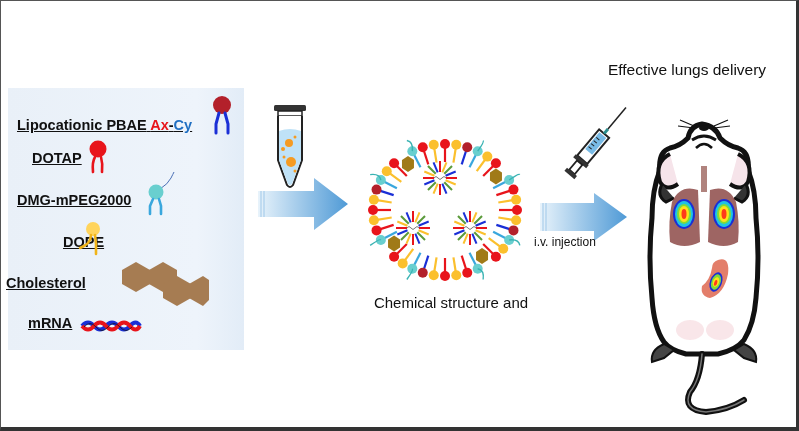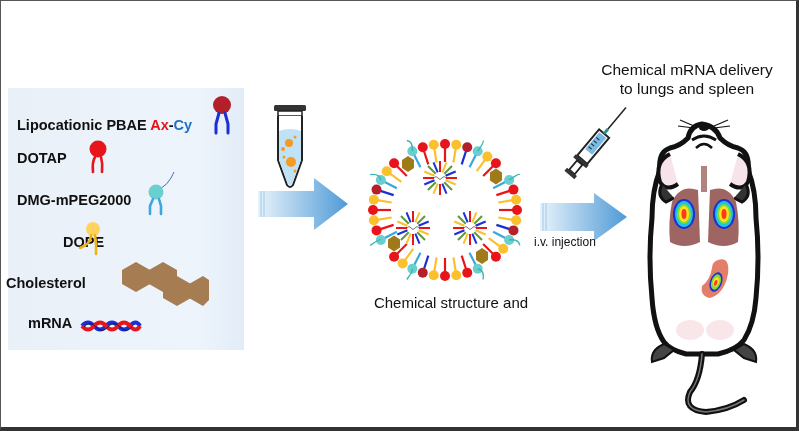--- a/index.html
+++ b/index.html
@@ -1,19 +1,19 @@
 <!DOCTYPE html>
 <html><head>
 <meta charset="utf-8">
 <style>
   html,body{margin:0;padding:0;background:#fff;}
   body{width:799px;height:431px;position:relative;overflow:hidden;font-family:"Liberation Sans",sans-serif;}
   .frame{position:absolute;left:0;top:0;width:795px;height:426px;border:1px solid #555;border-right:3px solid #333;border-bottom:4px solid #333;background:#fff;}
   .legend{position:absolute;left:8px;top:88px;width:236px;height:262px;background:linear-gradient(90deg,#e9f0f8 0%,#eef4fb 80%,#e2ecf7 100%);}
-  .lbl{position:absolute;font-weight:bold;font-size:14.5px;color:#111;white-space:nowrap;}
+  .lbl{position:absolute;font-weight:bold;font-size:14.5px;color:#111;white-space:nowrap;text-decoration:underline;}
   .red{color:#e8141b;}
   .blue{color:#1f6fc2;}
   .cap{position:absolute;font-size:15px;color:#111;text-align:center;line-height:19px;white-space:nowrap;}
   svg{position:absolute;overflow:visible;}
 </style>
 </head>
 <body>
 
 <div class="frame"></div>
 
@@ -21,21 +21,21 @@
 
 <div class="lbl" style="left:17px;top:117px;">
   <span>Lipocationic PBAE</span>
   <span class="red">Ax</span><span>-</span><span class="blue">Cy</span>
 </div>
 <svg style="left:210px;top:96px;" width="30" height="50">
   <circle cx="12" cy="9" r="9" fill="#b3202a"></circle>
   <path d="M9 17 L6 28 L6 37 M15 17 L18 28 L18 37" stroke="#1a2fd6" stroke-width="3" fill="none" stroke-linecap="round"></path>
 </svg>
 
-<div class="lbl" style="left:17px;top:150px;">DOTAP</div>
+<div class="lbl" style="left:32px;top:150px;">DOTAP</div>
 <svg style="left:86px;top:140px;" width="30" height="40">
   <circle cx="12" cy="9" r="8.5" fill="#e8141b"></circle>
   <path d="M9 17 Q6 22 7 32 M15 17 Q17 24 16 32" stroke="#e8141b" stroke-width="2.6" fill="none" stroke-linecap="round"></path>
 </svg>
 
 <div class="lbl" style="left:17px;top:192px;text-align:center;">DMG-mPEG2000</div>
 <svg style="left:144px;top:172px;" width="40" height="50">
   <path d="M16 17 Q24 12 27 6 Q29 2 30 0" stroke="#4a6fb5" stroke-width="1" fill="none"></path>
   <circle cx="12" cy="20" r="7.5" fill="#69cfcf"></circle>
   <path d="M9 27 L6 34 L6 42 M15 27 L17 34 L17 42" stroke="#3aa7dd" stroke-width="2.6" fill="none" stroke-linecap="round"></path>
@@ -252,22 +252,21 @@
       <stop offset="1" stop-color="#4f9ad6"></stop>
     </linearGradient>
   </defs>
   <path d="M2 10 L56 10 L56 0 L89 24 L56 48 L56 38 L2 38 Z" fill="url(#ag2)"></path>
   <line x1="5" y1="10" x2="5" y2="38" stroke="#9ec7e8" stroke-width="1"></line>
   <line x1="8" y1="10" x2="8" y2="38" stroke="#9ec7e8" stroke-width="1"></line>
 </svg>
 <div class="cap" style="left:534px;top:233px;font-size:12px;">i.v. injection</div>
 
 <div class="cap" style="left:582px;top:60px;width:210px;font-size:15.5px;">
-  <div>Chemical mRNA delivery</div>
-  <div>to lungs and spleen</div>
+  <div>Effective lungs delivery</div>
 </div>
 
 <svg style="left:640px;top:118px;" width="130" height="300" viewBox="0 0 130 300">
 
   <path d="M62 6 Q50 8 48 20 Q40 28 30 30 Q18 34 20 52 Q12 72 12 100 Q8 140 12 180 Q14 210 24 224 Q30 232 46 236 L78 236 Q96 232 104 222 Q114 206 116 180 Q120 140 116 100 Q116 72 108 52 Q110 34 98 30 Q88 28 80 20 Q76 8 62 6 Z" fill="#fff" stroke="#111" stroke-width="5"></path>
 
   <path d="M30 36 Q14 44 20 64 Q26 74 38 66" fill="#f6e4ea" stroke="#111" stroke-width="4"></path>
   <path d="M98 36 Q114 44 108 64 Q102 74 90 66" fill="#f6e4ea" stroke="#111" stroke-width="4"></path>
 
   <path d="M22 66 Q16 78 26 84 L34 80" fill="#333" stroke="#111" stroke-width="3"></path>

